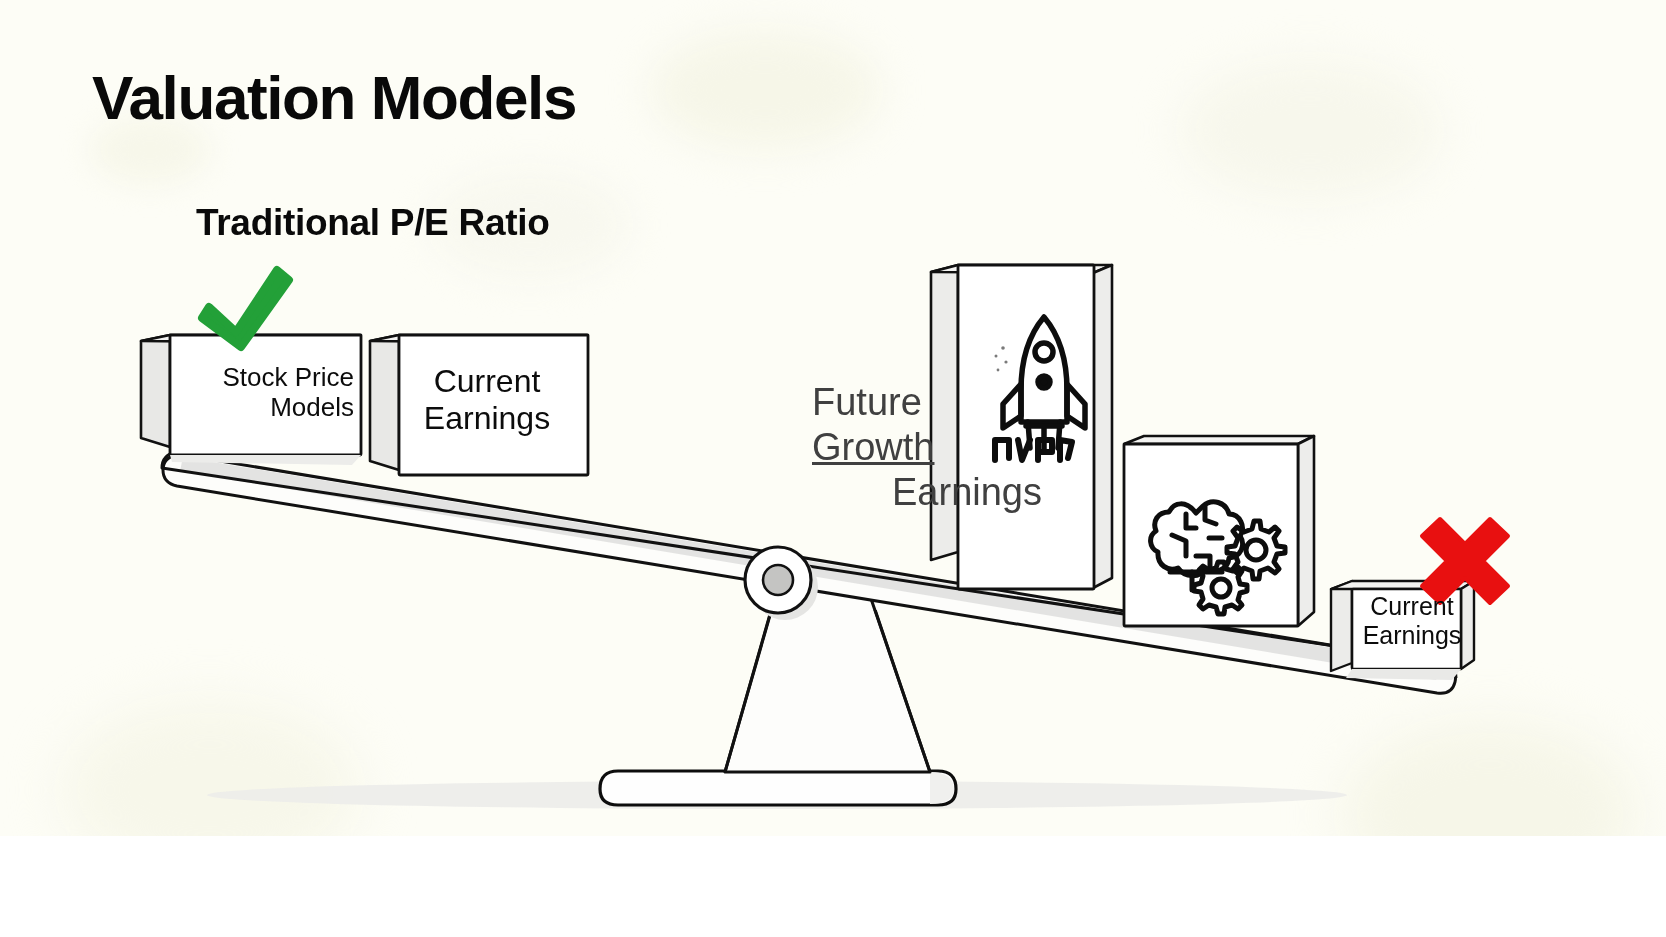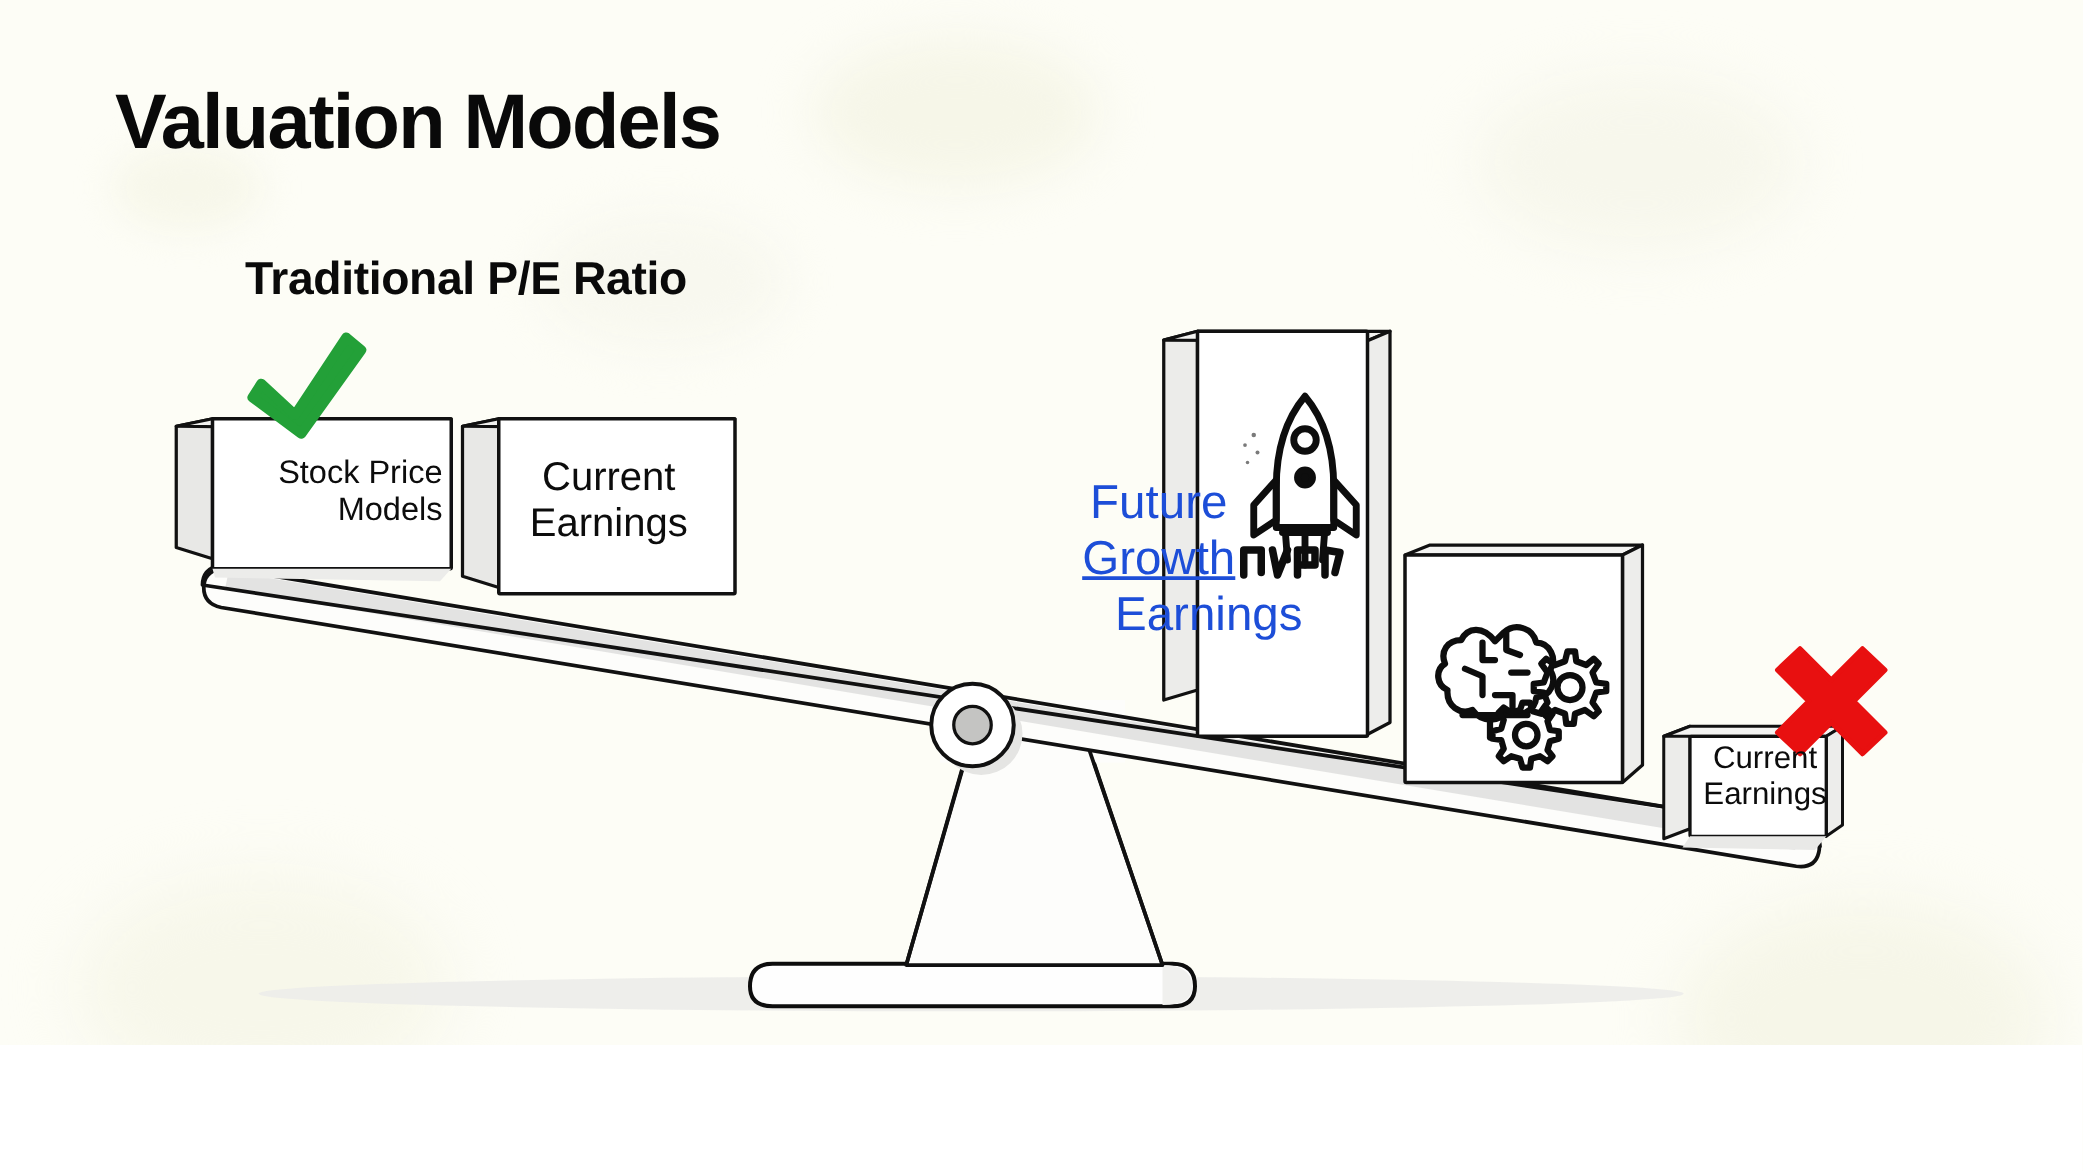--- a/index.html
+++ b/index.html
@@ -83,23 +83,22 @@
     top: 592px;
     width: 124px;
     font-size: 25px;
   }
   #future-stack {
     position: absolute;
     left: 812px;
     top: 380px;
     font-size: 38px;
     line-height: 1.18;
-    color: #1d4ed8;
-    pointer-events: none;
-    text-align: center;
+    color: #404040;
+    pointer-events: none;
   }
   #future-stack .l1 { padding-left: 0px; }
   #future-stack .l2 { padding-left: 0px; text-decoration: underline; }
   #future-stack .l3 { padding-left: 55px; }
   #future-stack .l4 { padding-left: 80px; }
 </style>
 </head>
 <body>
 
 <div id="stage">

